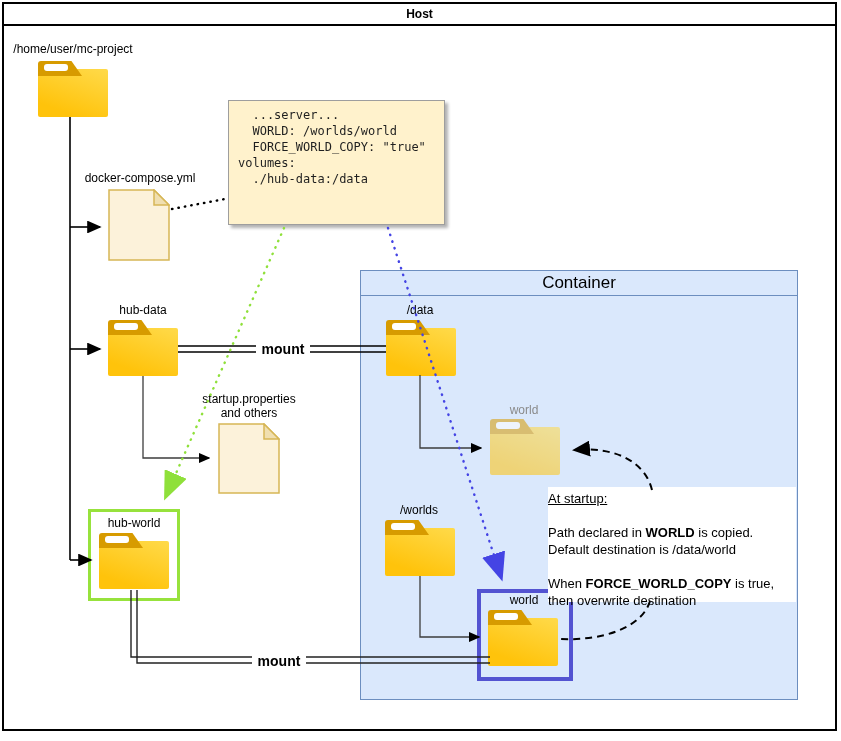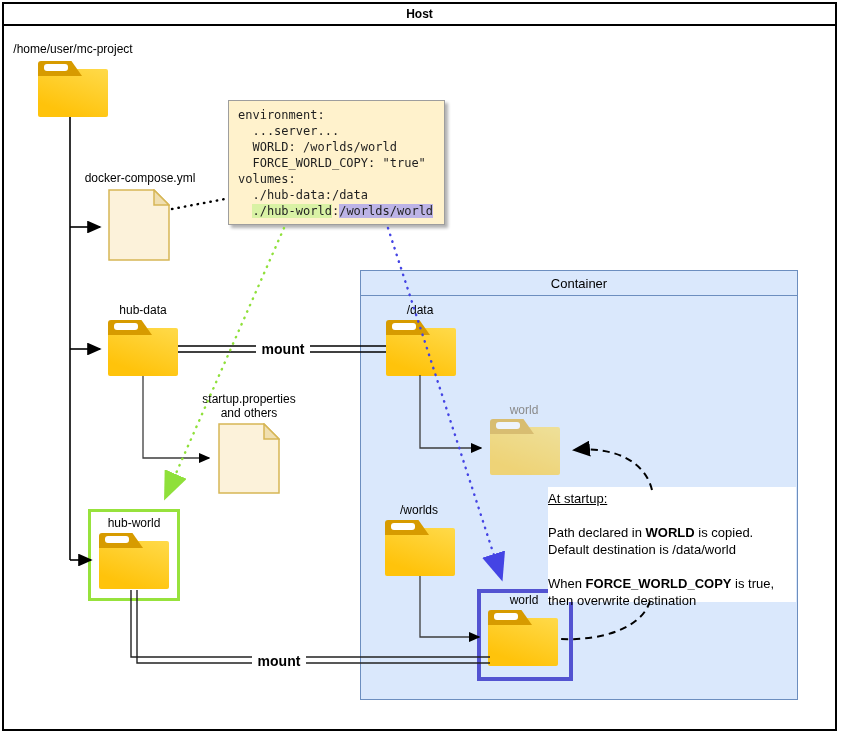--- a/index.html
+++ b/index.html
@@ -16,21 +16,21 @@
     height:20px; border-bottom:2px solid #000; display:flex;
     align-items:center; justify-content:center;
     font-size:12px; font-weight:700; color:#000;
   }
   .containerbox {
     position:absolute; left:360px; top:270px; width:438px; height:430px;
     background:#DAE8FC; border:1px solid #6C8EBF; box-sizing:border-box;
   }
   .containerbox .titlebar {
     height:24px; border-bottom:1px solid #6C8EBF; display:flex;
-    align-items:center; justify-content:center; font-size:13px; color:#000;
+    align-items:center; justify-content:center; font-size:17px; color:#000;
   }
   .greenbox {
     position:absolute; left:88px; top:509px; width:92px; height:92px;
     border:3px solid #97E23C; background:#fff; box-sizing:border-box;
   }
   .bluebox {
     position:absolute; left:477px; top:589px; width:96px; height:92px;
     border:4px solid #5353D1; background:transparent; box-sizing:border-box;
   }
   
@@ -156,27 +156,25 @@
     <div>startup.properties</div>
     <div>and others</div>
   </div>
   <div class="lbl" style="left:59px;top:516px;width:150px;">hub-world</div>
   <div class="lbl" style="left:345px;top:303px;width:150px;">/data</div>
   <div class="lbl gray" style="left:449px;top:403px;width:150px;">world</div>
   <div class="lbl" style="left:344px;top:503px;width:150px;">/worlds</div>
   <div class="lbl" style="left:449px;top:593px;width:150px;">world</div>
 
   <div class="codeblock">
-    <div class="cline">environment:</div>
     <div class="cline">  ...server...</div>
     <div class="cline">  WORLD: /worlds/world</div>
     <div class="cline">  FORCE_WORLD_COPY: "true"</div>
     <div class="cline">volumes:</div>
     <div class="cline">  ./hub-data:/data</div>
-    <div class="cline"><span>  </span><span class="hl-src">./hub-world</span><span>:</span><span class="hl-dst">/worlds/world</span></div>
   </div>
 
   <div class="annotation">
     <div class="ann-title">At startup:</div>
     <div class="ann-p">
       <span>Path declared in </span><b>WORLD</b><span> is copied.</span><br>
       <span>Default destination is /data/world</span>
     </div>
     <div class="ann-p">
       <span>When </span><b>FORCE_WORLD_COPY</b><span> is true,</span><br>

